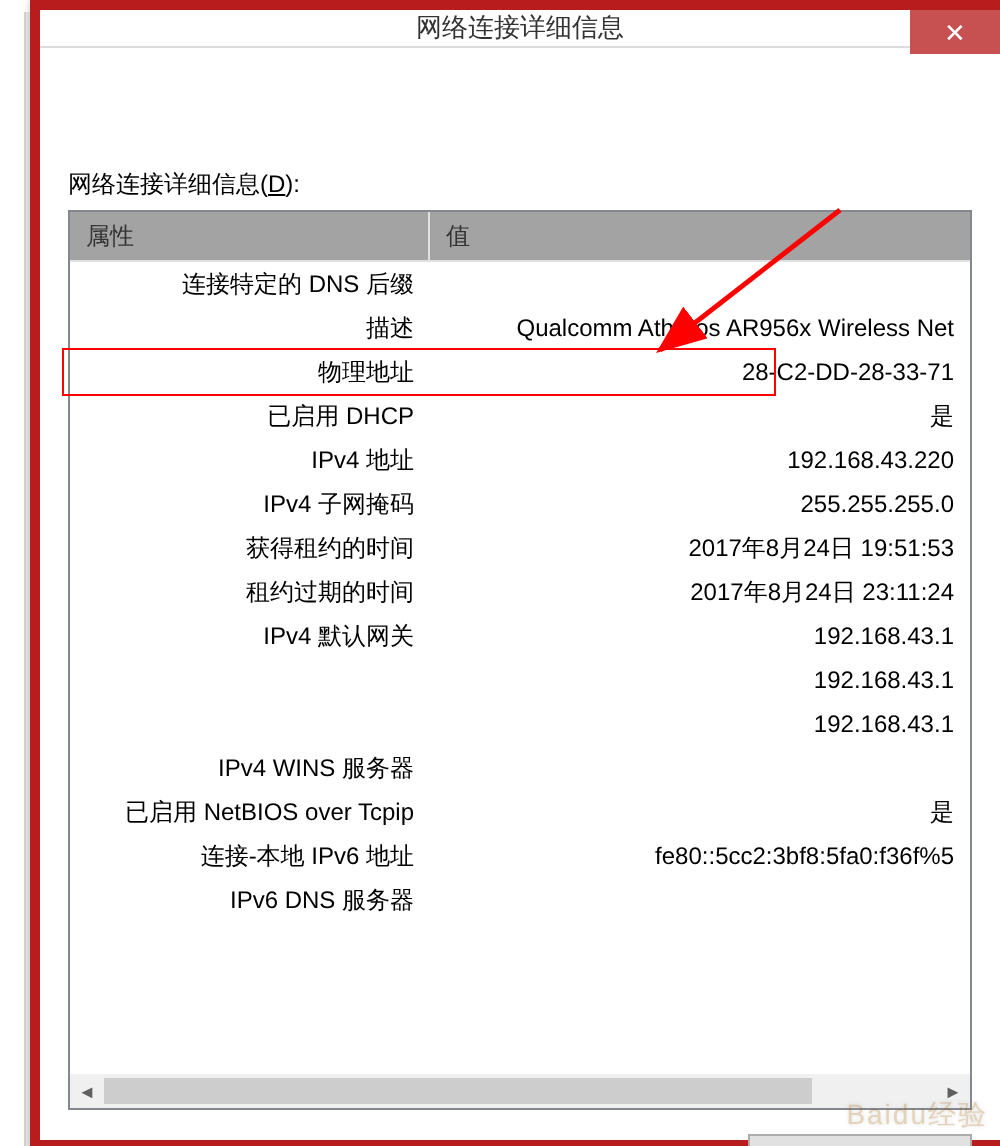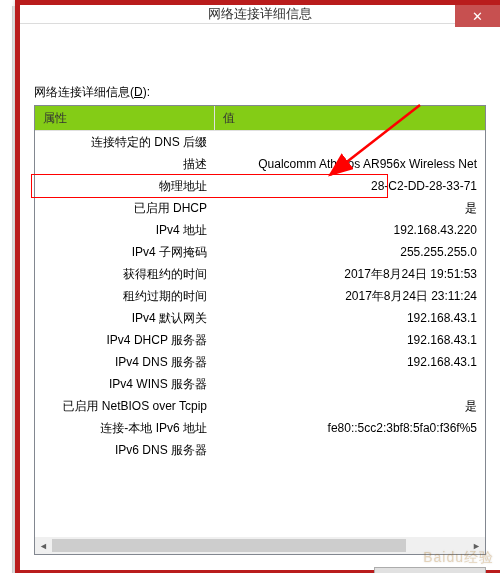--- a/index.html
+++ b/index.html
@@ -81,21 +81,21 @@
   .list-wrap {
     border: 1px solid #828790;
     background: #ffffff;
     height: 448px;
     position: relative;
     overflow: hidden;
   }
   .list-header {
     display: flex;
     height: 24px;
-    background: #84cc16;
+    background: #a3a3a3;
     border-bottom: 1px solid #e0e0e0;
     align-items: center;
   }
   .col-h {
     padding: 0 8px;
     color: #333333;
     border-right: 1px solid #e0e0e0;
     height: 100%;
     display: flex;
     align-items: center;
@@ -263,25 +263,23 @@
           </div>
           <div class="row">
             <div class="cell prop">租约过期的时间</div>
             <div class="cell val">2017年8月24日 23:11:24</div>
           </div>
           <div class="row">
             <div class="cell prop">IPv4 默认网关</div>
             <div class="cell val">192.168.43.1</div>
           </div>
           <div class="row">
-            <div class="cell prop">IPv4 DHCP 服务器</div>
             <div class="cell val">192.168.43.1</div>
           </div>
           <div class="row">
-            <div class="cell prop">IPv4 DNS 服务器</div>
             <div class="cell val">192.168.43.1</div>
           </div>
           <div class="row">
             <div class="cell prop">IPv4 WINS 服务器</div>
             <div class="cell val"></div>
           </div>
           <div class="row">
             <div class="cell prop">已启用 NetBIOS over Tcpip</div>
             <div class="cell val">是</div>
           </div>

